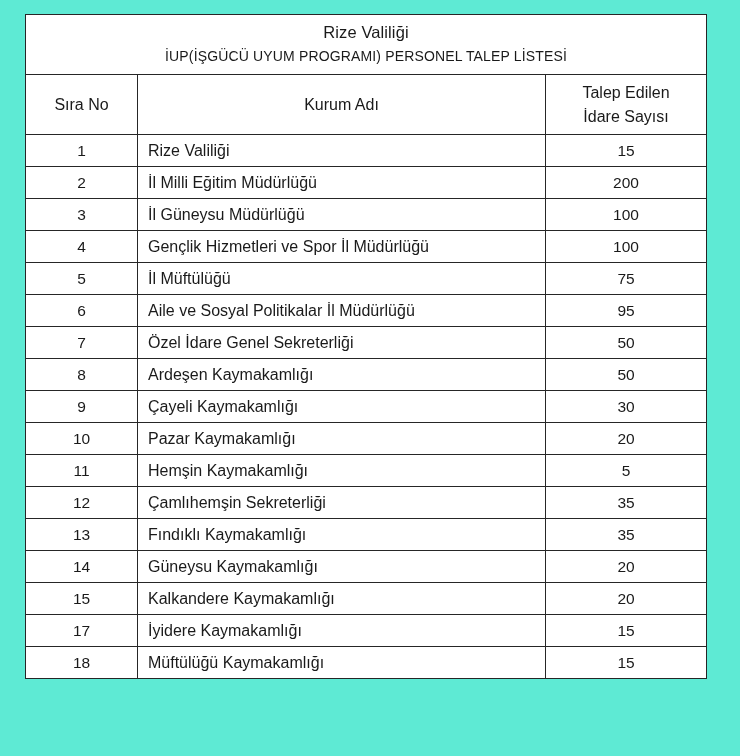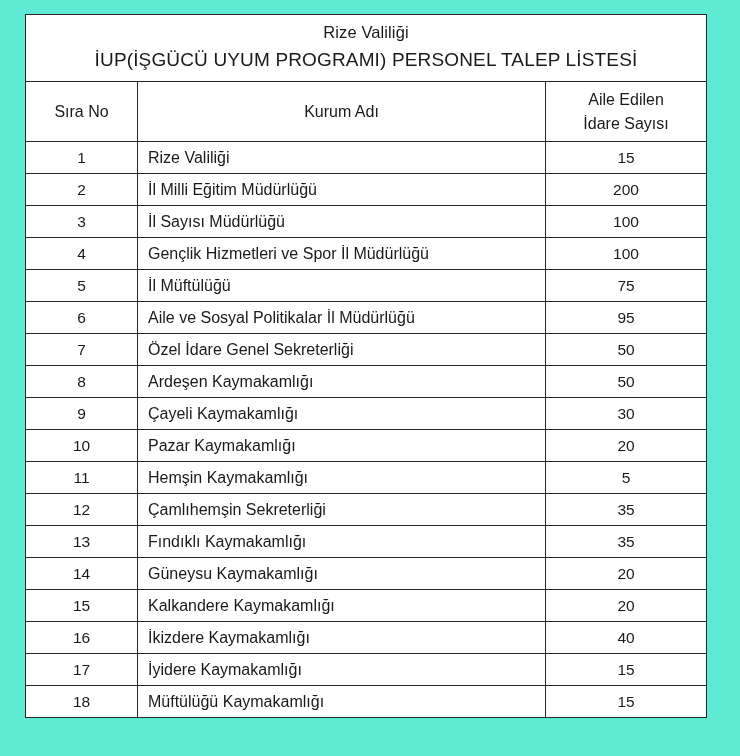--- a/index.html
+++ b/index.html
@@ -41,21 +41,21 @@
     text-align: center;
     padding: 6px 4px 7px 4px !important;
     line-height: 1.42;
   }
   .title-line1 {
     font-size: 16.5px;
     letter-spacing: 0.1px;
     white-space: nowrap;
   }
   .title-line2 {
-    font-size: 19px;
+    font-size: 14px;
     letter-spacing: 0.15px;
     white-space: nowrap;
     margin-top: 3px;
   }
 
   .head-cell {
     text-align: center;
     font-size: 16px;
     height: 60px;
     line-height: 1.5;
@@ -103,38 +103,38 @@
       </tr>
 
       <tr>
         <td class="head-cell">
           <span class="hl">Sıra No</span>
         </td>
         <td class="head-cell">
           <span class="hl">Kurum Adı</span>
         </td>
         <td class="head-cell">
-          <span class="hl">Aile Edilen</span>
+          <span class="hl">Talep Edilen</span>
           <span class="hl">İdare Sayısı</span>
         </td>
       </tr>
 
       <tr>
         <td class="cell-num">1</td>
         <td class="cell-name">Rize Valiliği</td>
         <td class="cell-count">15</td>
       </tr>
       <tr>
         <td class="cell-num">2</td>
         <td class="cell-name">İl Milli Eğitim Müdürlüğü</td>
         <td class="cell-count">200</td>
       </tr>
       <tr>
         <td class="cell-num">3</td>
-        <td class="cell-name">İl Sayısı Müdürlüğü</td>
+        <td class="cell-name">İl Güneysu Müdürlüğü</td>
         <td class="cell-count">100</td>
       </tr>
       <tr>
         <td class="cell-num">4</td>
         <td class="cell-name">Gençlik Hizmetleri ve Spor İl Müdürlüğü</td>
         <td class="cell-count">100</td>
       </tr>
       <tr>
         <td class="cell-num">5</td>
         <td class="cell-name">İl Müftülüğü</td>
@@ -184,25 +184,20 @@
         <td class="cell-num">14</td>
         <td class="cell-name">Güneysu Kaymakamlığı</td>
         <td class="cell-count">20</td>
       </tr>
       <tr>
         <td class="cell-num">15</td>
         <td class="cell-name">Kalkandere Kaymakamlığı</td>
         <td class="cell-count">20</td>
       </tr>
       <tr>
-        <td class="cell-num">16</td>
-        <td class="cell-name">İkizdere Kaymakamlığı</td>
-        <td class="cell-count">40</td>
-      </tr>
-      <tr>
         <td class="cell-num">17</td>
         <td class="cell-name">İyidere Kaymakamlığı</td>
         <td class="cell-count">15</td>
       </tr>
       <tr>
         <td class="cell-num">18</td>
         <td class="cell-name">Müftülüğü Kaymakamlığı</td>
         <td class="cell-count">15</td>
       </tr>
 

